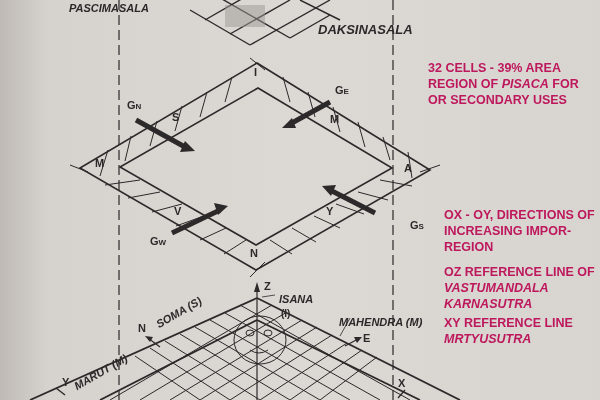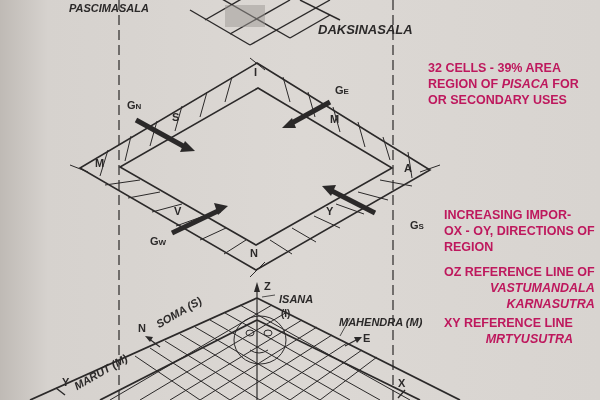--- a/index.html
+++ b/index.html
@@ -3,21 +3,21 @@
 <meta charset="utf-8">
 <style>
   html, body { margin:0; padding:0; }
   body { width:600px; height:400px; overflow:hidden; background:#d4d0cc; position:relative; font-family:"Liberation Sans", sans-serif; }
   .photo { position:absolute; left:0; top:0; width:600px; height:400px;
     background: linear-gradient(90deg, #bfbab5 0%, #d6d2ce 8%, #dcd8d4 50%, #d8d4d0 100%); }
   svg.diagram { position:absolute; left:0; top:0; }
   .lbl { position:absolute; color:#2b2929; font-weight:bold; white-space:nowrap; }
   .it { font-style:italic; }
   .note { position:absolute; color:#be185d; font-weight:bold; font-size:12.5px; line-height:16px; }
-  .note .it { font-style:italic;text-align:right; }
+  .note .it { font-style:italic; }
 </style>
 </head>
 <body>
 
 <div class="photo"></div>
 
 <svg class="diagram" width="600" height="400" viewBox="0 0 600 400">
   <g stroke="#2b2929" fill="none">
 
     <line x1="119" y1="0" x2="119" y2="400" stroke-width="1.2" stroke-dasharray="10,5"></line>
@@ -162,22 +162,22 @@
 <div class="lbl" style="left:62px;top:376px;font-size:11px;">Y</div>
 <div class="lbl" style="left:398px;top:377px;font-size:11px;">X</div>
 
 <div class="note" style="left:428px;top:60px;">
   <div>32 CELLS - 39% AREA</div>
   <div><span>REGION OF </span><span class="it">PISACA</span><span> FOR</span></div>
   <div>OR SECONDARY USES</div>
 </div>
 
 <div class="note" style="left:444px;top:207px;">
+  <div>OX - OY, DIRECTIONS OF</div>
   <div>INCREASING IMPOR-</div>
-  <div>OX - OY, DIRECTIONS OF</div>
   <div>REGION</div>
 </div>
 
 <div class="note" style="left:444px;top:264px;">
   <div>OZ REFERENCE LINE OF</div>
   <div class="it">VASTUMANDALA</div>
   <div class="it">KARNASUTRA</div>
 </div>
 
 <div class="note" style="left:444px;top:315px;">

